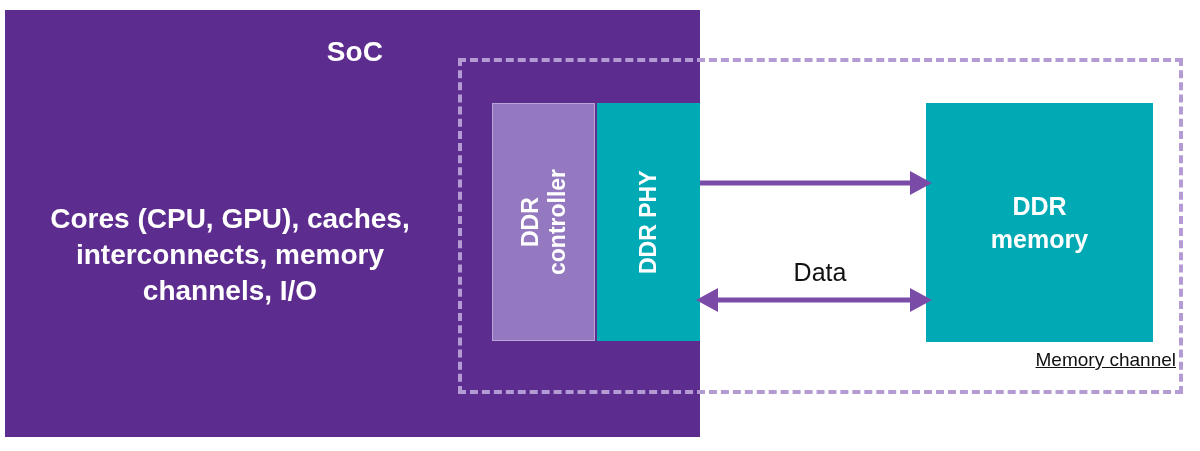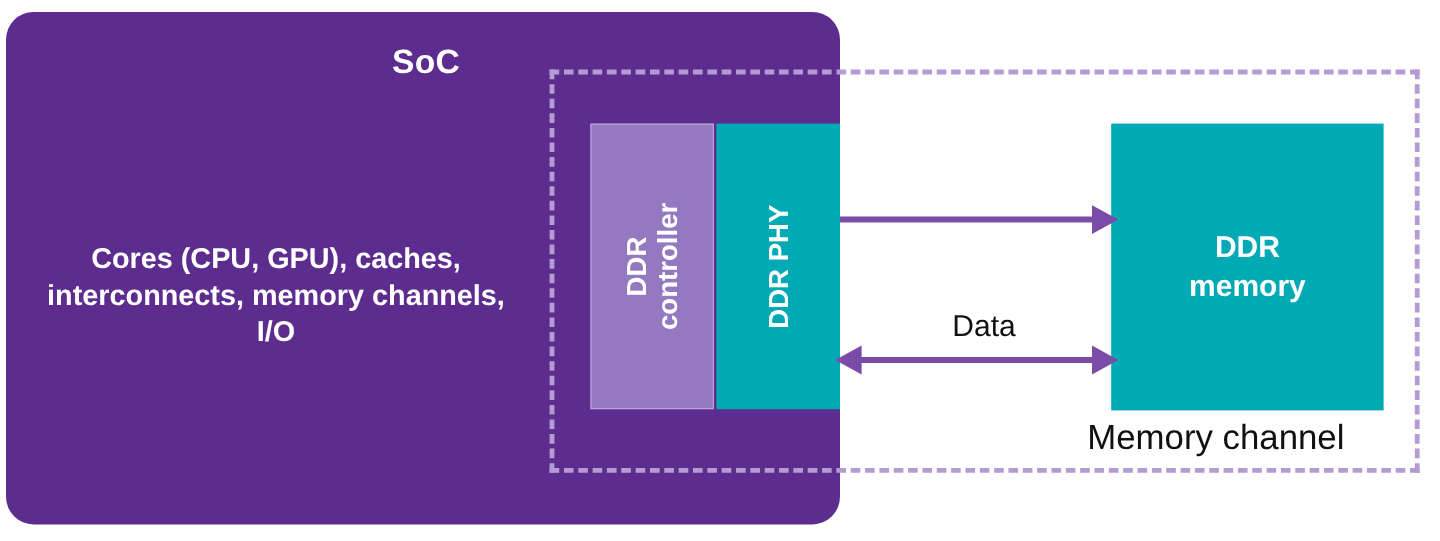--- a/index.html
+++ b/index.html
@@ -19,41 +19,40 @@
   }
 
   
   .soc-block {
     position: absolute;
     left: 5px;
     top: 10px;
     width: 695px;
     height: 427px;
     background: #5C2D8F;
-    border-radius: 23px;
   }
   .soc-title {
     position: absolute;
     left: 250px;
     top: 26px;
     width: 200px;
     text-align: center;
     color: #ffffff;
     font-size: 28px;
     font-weight: 700;
     letter-spacing: 0.2px;
   }
   .soc-body-text {
     position: absolute;
     left: 30px;
     top: 191px;
     width: 390px;
     text-align: center;
     color: #ffffff;
-    font-size: 24px;
+    font-size: 28px;
     font-weight: 700;
     line-height: 1.28;
   }
 
   
   .channel-dash {
     position: absolute;
     left: 458px;
     top: 58px;
     width: 725px;
@@ -154,22 +153,23 @@
   }
   .label-data {
     left: 700px;
     top: 257px;
     width: 240px;
   }
   .label-channel {
     left: 906px;
     top: 348px;
     width: 270px;
-    text-align: left;
-    font-size: 29px;
+    text-align: right;
+    font-size: 19px;
+    text-decoration: underline;
   }
 </style>
 </head>
 <body>
 
 <div id="canvas">
 
   <div class="soc-block">
     <div class="soc-title">SoC</div>
     <div class="soc-body-text">Cores (CPU, GPU), caches,

